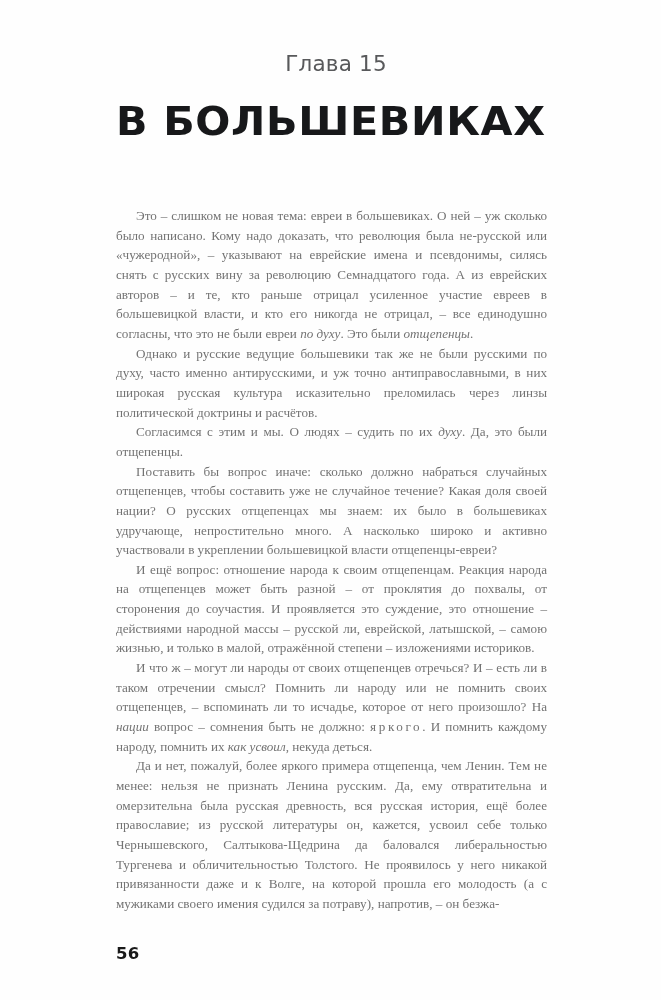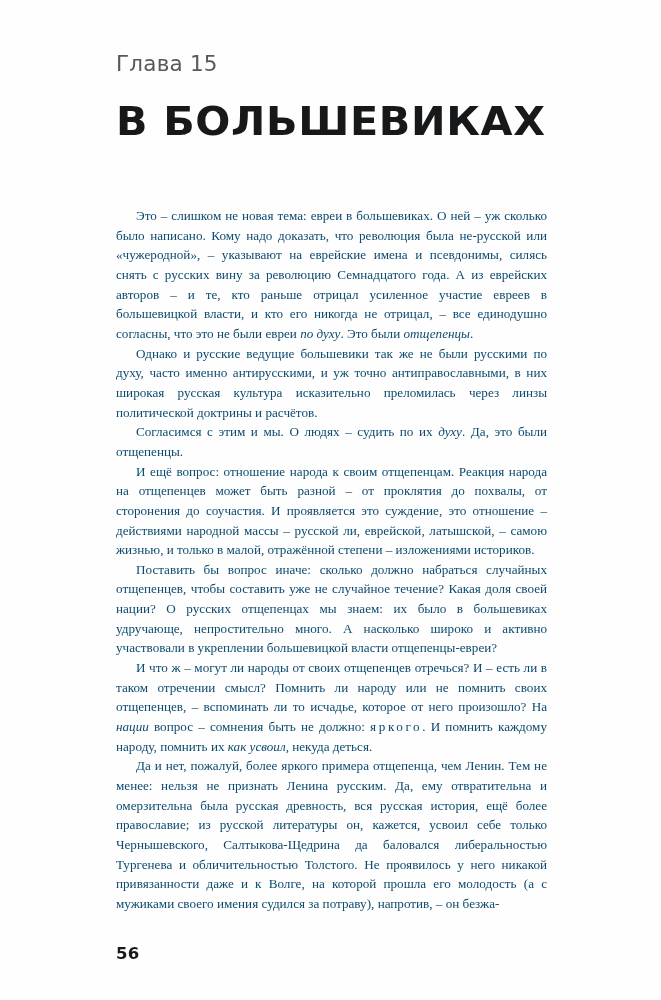--- a/index.html
+++ b/index.html
@@ -31,20 +31,21 @@
     width: 440px;
   }
   .chapter-label {
     font-family: "DejaVu Sans", "Liberation Sans", sans-serif;
     font-size: 21.5px;
     font-weight: 400;
     letter-spacing: 0.2px;
     color: #58595b;
     line-height: 1.1;
     white-space: nowrap;
+    text-align: center;
   }
   .chapter-title {
     margin-top: 26px;
     font-family: "DejaVu Sans", "Liberation Sans", sans-serif;
     font-weight: 700;
     font-size: 39px;
     letter-spacing: 0.6px;
     color: #17181a;
     line-height: 1.05;
     white-space: nowrap;
@@ -55,21 +56,21 @@
   
   .body-col {
     position: absolute;
     left: 116px;
     top: 206px;
     width: 431px;
     font-size: 13.15px;
     line-height: 19.65px;
     text-align: justify;
     text-justify: inter-word;
-    color: #0c4a6e;
+    color: #737373;
     hyphens: manual;
   }
   .body-col p {
     margin: 0;
     text-indent: 20px;
   }
   .body-col em {
     font-style: italic;
   }
   .spaced {
@@ -116,34 +117,34 @@
       в них широкая русская культура исказительно преломилась через линзы
       политической доктрины и расчётов.
     </p>
 
     <p>
       Согласимся с этим и мы. О людях – судить по их <em>духу</em>. Да, это были
       отщепенцы.
     </p>
 
     <p>
+      Поставить бы вопрос иначе: сколько должно набраться случайных
+      отщепенцев, чтобы составить уже не случайное течение? Какая доля
+      своей нации? О русских отщепенцах мы знаем: их было в большевиках
+      удручающе, непростительно много. А насколько широко и активно
+      участвовали в укреплении большевицкой власти отщепенцы-евреи?
+    </p>
+
+    <p>
       И ещё вопрос: отношение народа к своим отщепенцам. Реакция народа
       на отщепенцев может быть разной – от проклятия до похвалы,
       от сторонения до соучастия. И проявляется это суждение, это отношение
       – действиями народной массы – русской ли, еврейской, латышской,
       – самою жизнью, и только в малой, отражённой степени – изложениями
       историков.
-    </p>
-
-    <p>
-      Поставить бы вопрос иначе: сколько должно набраться случайных
-      отщепенцев, чтобы составить уже не случайное течение? Какая доля
-      своей нации? О русских отщепенцах мы знаем: их было в большевиках
-      удручающе, непростительно много. А насколько широко и активно
-      участвовали в укреплении большевицкой власти отщепенцы-евреи?
     </p>
 
     <p>
       И что ж – могут ли народы от своих отщепенцев отречься? И – есть
       ли в таком отречении смысл? Помнить ли народу или не помнить
       своих отщепенцев, – вспоминать ли то исчадье, которое от него произошло?
       На <em>нации</em> вопрос – сомнения быть не должно: <span class="spaced">яркого</span>.
       И помнить каждому народу, помнить их <em>как усвоил</em>, некуда деться.
     </p>
 

